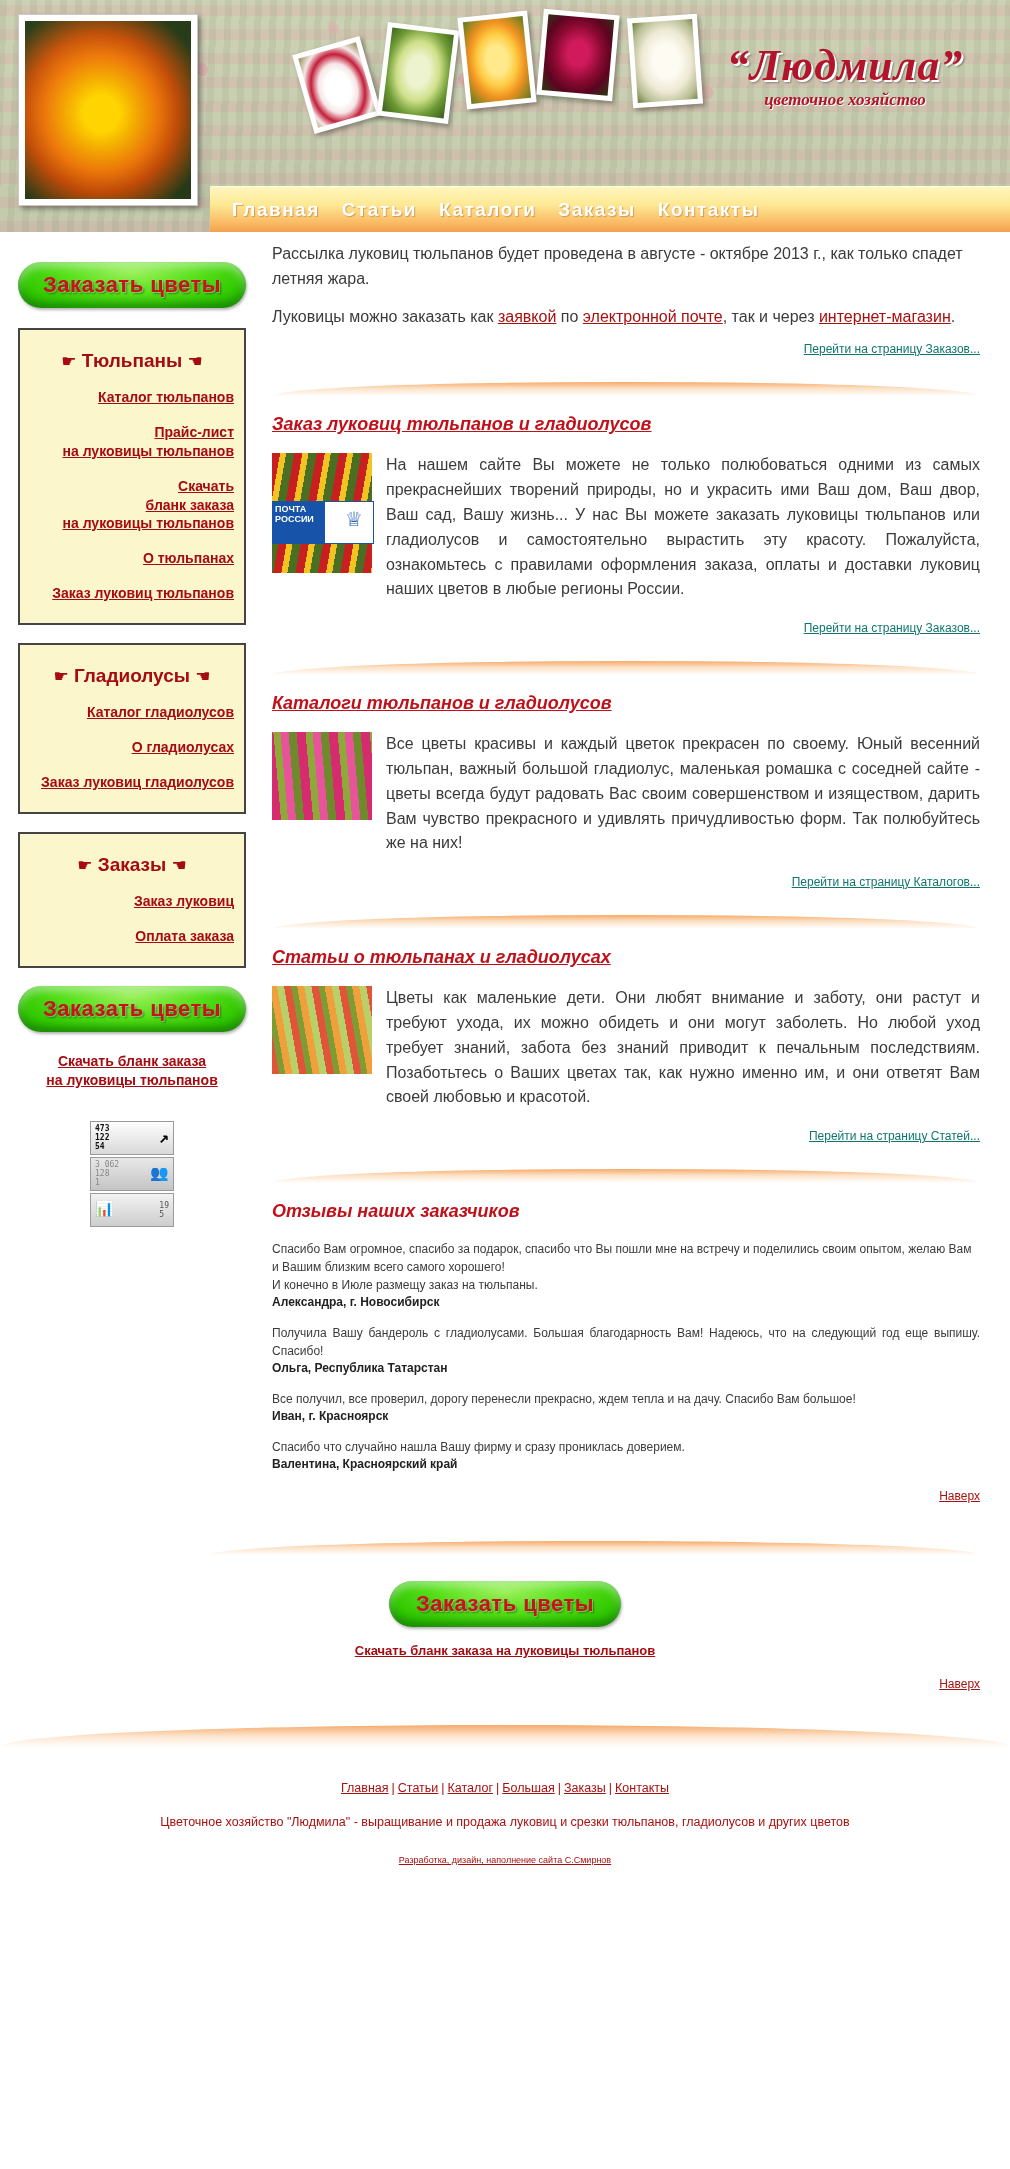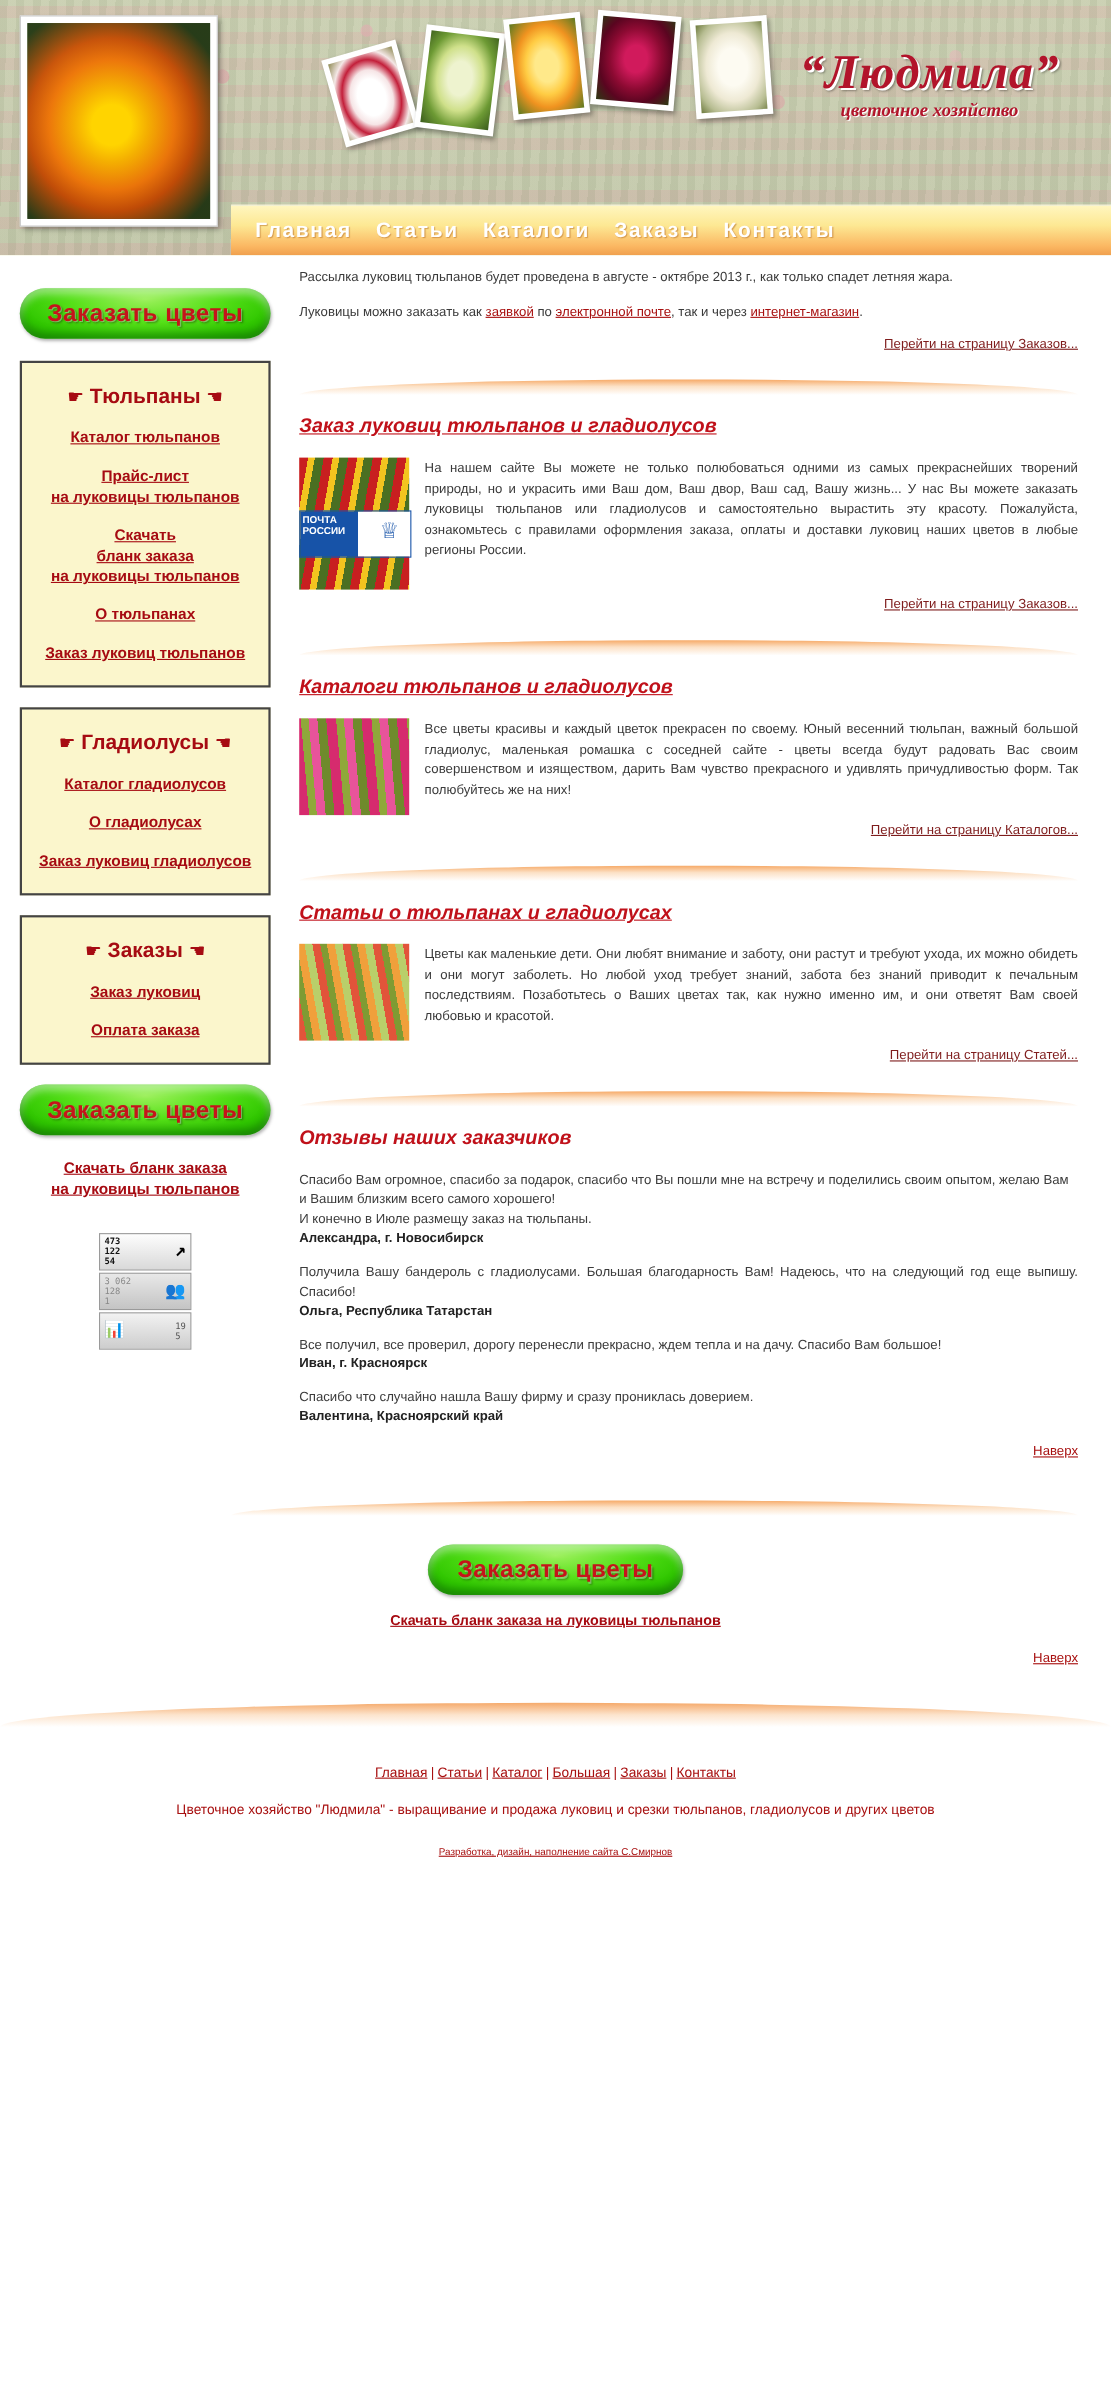--- a/index.html
+++ b/index.html
@@ -5,21 +5,21 @@
 <style>
   * { box-sizing: border-box; }
   html, body { margin:0; padding:0; }
   body {
     width: 1010px;
     background: #ffffff;
     font-family: "Liberation Sans", sans-serif;
     color: #333;
     position: relative;
   }
-  a { color: #a81010; }
+  a { color: #a81010; text-align: right; }
 
   
   .header {
     position: relative;
     width: 1010px;
     height: 232px;
     overflow: hidden;
     background: #fef9c3;
   }
   .hdr-field {
@@ -233,28 +233,28 @@
   }
   h2.title-plain {
     color: #c0111a;
     font-size: 18px;
     font-weight: bold;
     font-style: italic;
     margin: 18px 0 18px 0;
     font-family: "Liberation Sans", sans-serif;
   }
   .para {
-    font-size: 12px;
+    font-size: 16px;
     color: #3b3b3b;
     line-height: 1.55;
     margin: 0 0 13px 0;
   }
   .para.j { text-align: justify; }
   .more { text-align: right; font-size: 12px; margin: 6px 0 0 0; }
-  .more a { color: #7f1d1d; }
+  .more a { color: #0f766e; }
   .block { display: flex; gap: 14px; align-items: flex-start; }
   .block .thumb { flex: 0 0 auto; }
   .thumb-post { width: 100px; height: 120px;
     background:
       linear-gradient(180deg, rgba(0,0,0,0) 0 38%, rgba(0,0,0,0) 38%),
       repeating-linear-gradient(100deg, #c81f20 0 8px, #f3c41f 8px 14px, #4a6f22 14px 22px);
     position: relative; }
   .thumb-post::after {
     content:""; position:absolute; left:0; top:40%; width:100%; height:34%;
     background: linear-gradient(90deg,#1753a8 0 52%, #fff 52% 100%);

